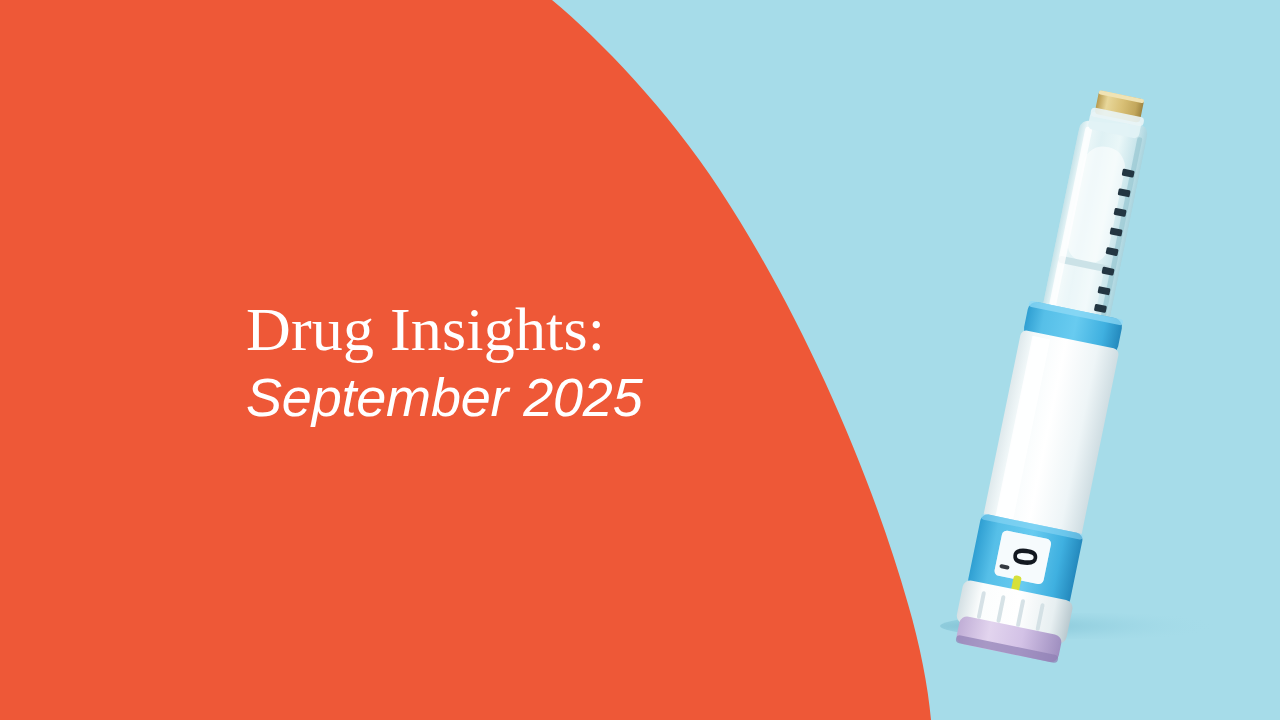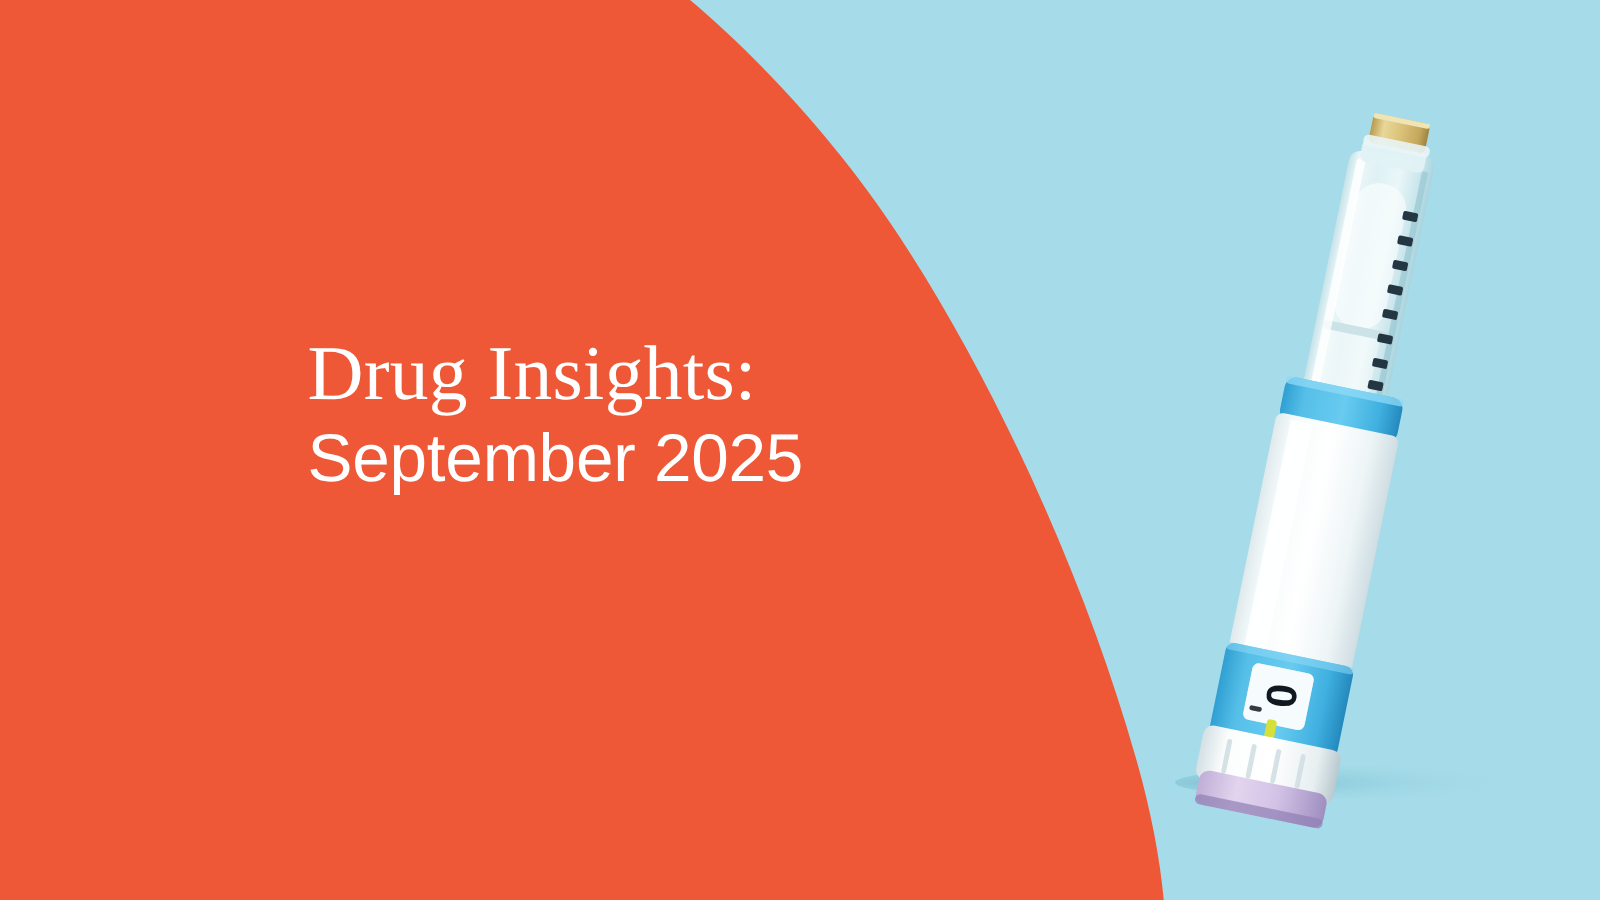--- a/index.html
+++ b/index.html
@@ -27,21 +27,21 @@
     left: 0;
     top: 0;
     width: 100%;
     height: 100%;
   }
 
   
   .title-block {
     position: absolute;
     left: 246px;
-    top: 268px;
+    top: 298px;
     width: 560px;
     color: #ffffff;
     z-index: 5;
   }
   .title-line-1 {
     font-family: "Liberation Serif", "DejaVu Serif", serif;
     font-size: 62px;
     line-height: 1.02;
     font-weight: 400;
     letter-spacing: 0.2px;
@@ -49,20 +49,21 @@
     margin: 0;
   }
   .title-line-2 {
     font-family: "Liberation Sans", "DejaVu Sans", sans-serif;
     font-size: 54px;
     line-height: 1.12;
     font-weight: 400;
     letter-spacing: -0.2px;
     white-space: nowrap;
     margin: 6px 0 0 0;
+    font-style: italic;
   }
 
   
   .pen-wrap {
     position: absolute;
     left: 0;
     top: 0;
     width: 1280px;
     height: 720px;
     z-index: 4;

